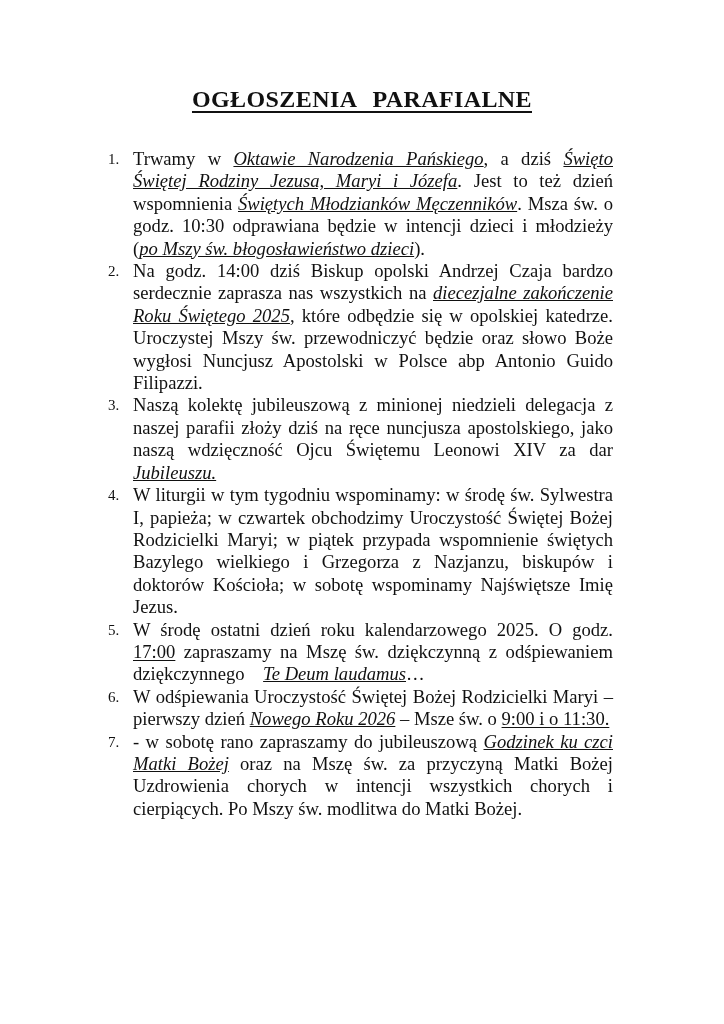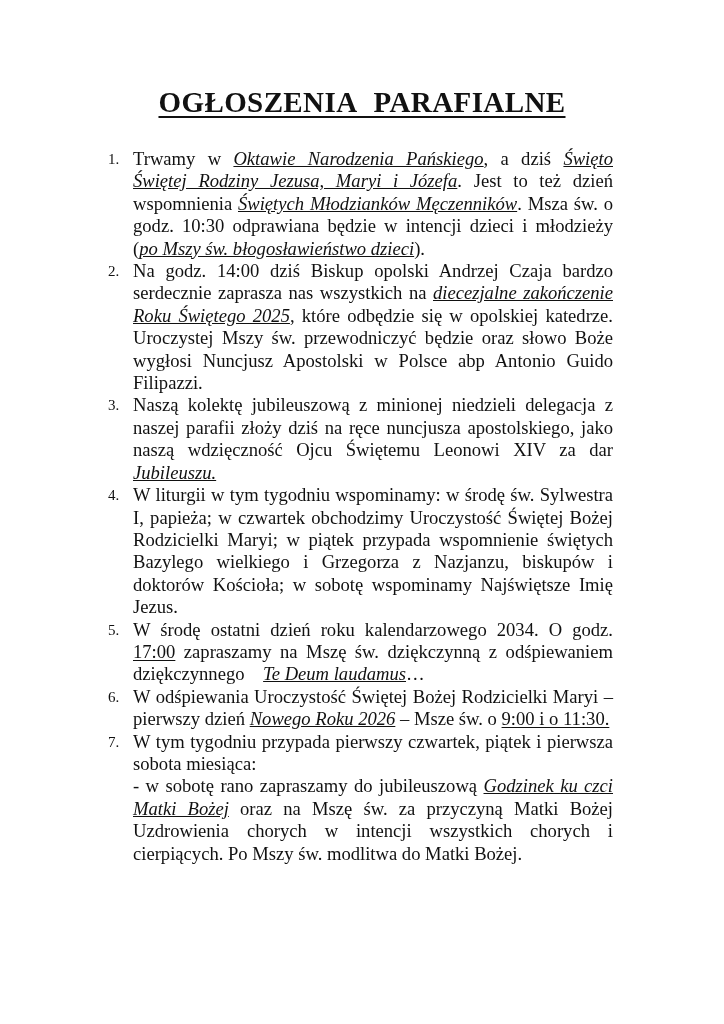--- a/index.html
+++ b/index.html
@@ -1,19 +1,19 @@
 <!DOCTYPE html>
 <html><head>
 <meta charset="utf-8">
 <style>
   html, body { margin: 0; padding: 0; background: #ffffff; }
   body { width: 724px; height: 1024px; position: relative; overflow: hidden;
          font-family: "Liberation Serif", "DejaVu Serif", serif; color: #111; }
   .title { position: absolute; top: 86px; left: 0; width: 724px; text-align: center;
-           font-weight: bold; font-size: 29px; letter-spacing: 0.4px;
+           font-weight: bold; font-size: 24px; letter-spacing: 0.4px;
            text-decoration: underline; text-decoration-thickness: 2px; text-underline-offset: 4px;
            word-spacing: 10px; }
   .list { position: absolute; top: 148px; left: 108px; width: 505px; margin: 0; padding: 0; list-style: none; }
   .item { position: relative; padding-left: 25px; font-size: 18.6px; line-height: 22.4px;
           text-align: justify; }
   .num { position: absolute; left: 0; top: 0; font-size: 15px; line-height: 22.4px; }
   .txt { display: block; }
   i, .it { font-style: italic; text-decoration: underline; }
   .u { text-decoration: underline; text-underline-offset: 2px; }
   .para { display: block; }
@@ -35,26 +35,25 @@
   <li class="item">
     <span class="num">3.</span>
     <span class="txt"><span>Naszą kolektę jubileuszową z minionej niedzieli delegacja z naszej parafii złoży dziś na ręce nuncjusza apostolskiego, jako naszą wdzięczność Ojcu Świętemu Leonowi XIV za dar </span><span class="it">Jubileuszu.</span></span>
   </li>
   <li class="item">
     <span class="num">4.</span>
     <span class="txt"><span>W liturgii w tym tygodniu wspominamy: w środę św. Sylwestra I, papieża; w czwartek obchodzimy Uroczystość Świętej Bożej Rodzicielki Maryi; w piątek przypada wspomnienie świętych Bazylego wielkiego i Grzegorza z Nazjanzu, biskupów i doktorów Kościoła; w sobotę wspominamy Najświętsze Imię Jezus.</span></span>
   </li>
   <li class="item">
     <span class="num">5.</span>
-    <span class="txt"><span>W środę ostatni dzień roku kalendarzowego 2034. O godz. </span><span class="u">17:00</span><span style="white-space: pre-wrap;"> zapraszamy na Mszę św. dziękczynną z odśpiewaniem dziękczynnego    </span><span class="it">Te Deum laudamus</span><span>…</span></span>
+    <span class="txt"><span>W środę ostatni dzień roku kalendarzowego 2025. O godz. </span><span class="u">17:00</span><span style="white-space: pre-wrap;"> zapraszamy na Mszę św. dziękczynną z odśpiewaniem dziękczynnego    </span><span class="it">Te Deum laudamus</span><span>…</span></span>
   </li>
   <li class="item">
     <span class="num">6.</span>
     <span class="txt"><span>W odśpiewania Uroczystość Świętej Bożej Rodzicielki Maryi – pierwszy dzień </span><span class="it">Nowego Roku 2026</span><span> – Msze św. o </span><span class="u">9:00 i o 11:30.</span></span>
   </li>
   <li class="item">
     <span class="num">7.</span>
     <span class="txt">
-      <span class="para"><span>W tym tygodniu przypada pierwszy czwartek, piątek i pierwsza sobota miesiąca:</span></span>
       <span class="para"><span>- w sobotę rano zapraszamy do jubileuszową </span><span class="it">Godzinek ku czci Matki Bożej</span><span> oraz na Mszę św. za przyczyną Matki Bożej Uzdrowienia chorych w intencji wszystkich chorych i cierpiących. Po Mszy św. modlitwa do Matki Bożej.</span></span>
     </span>
   </li>
 </ol>
 
 </body></html>

